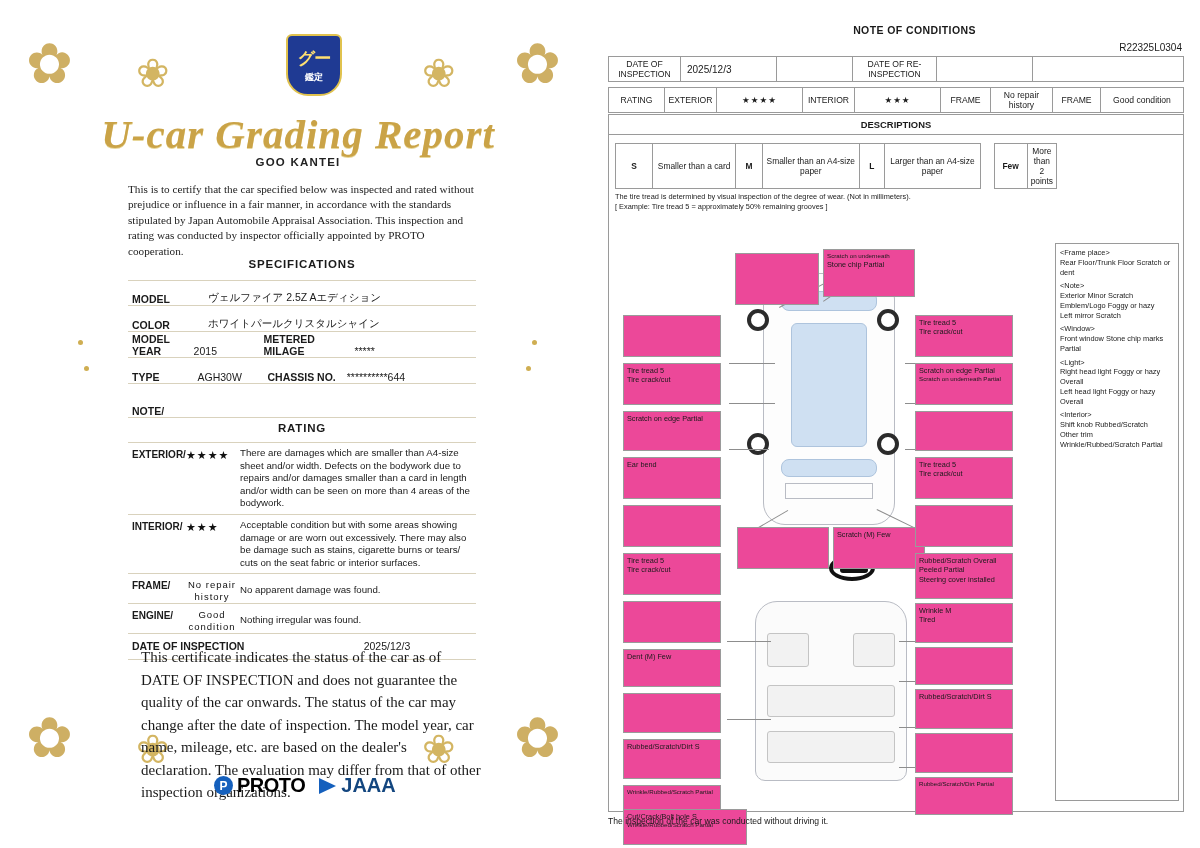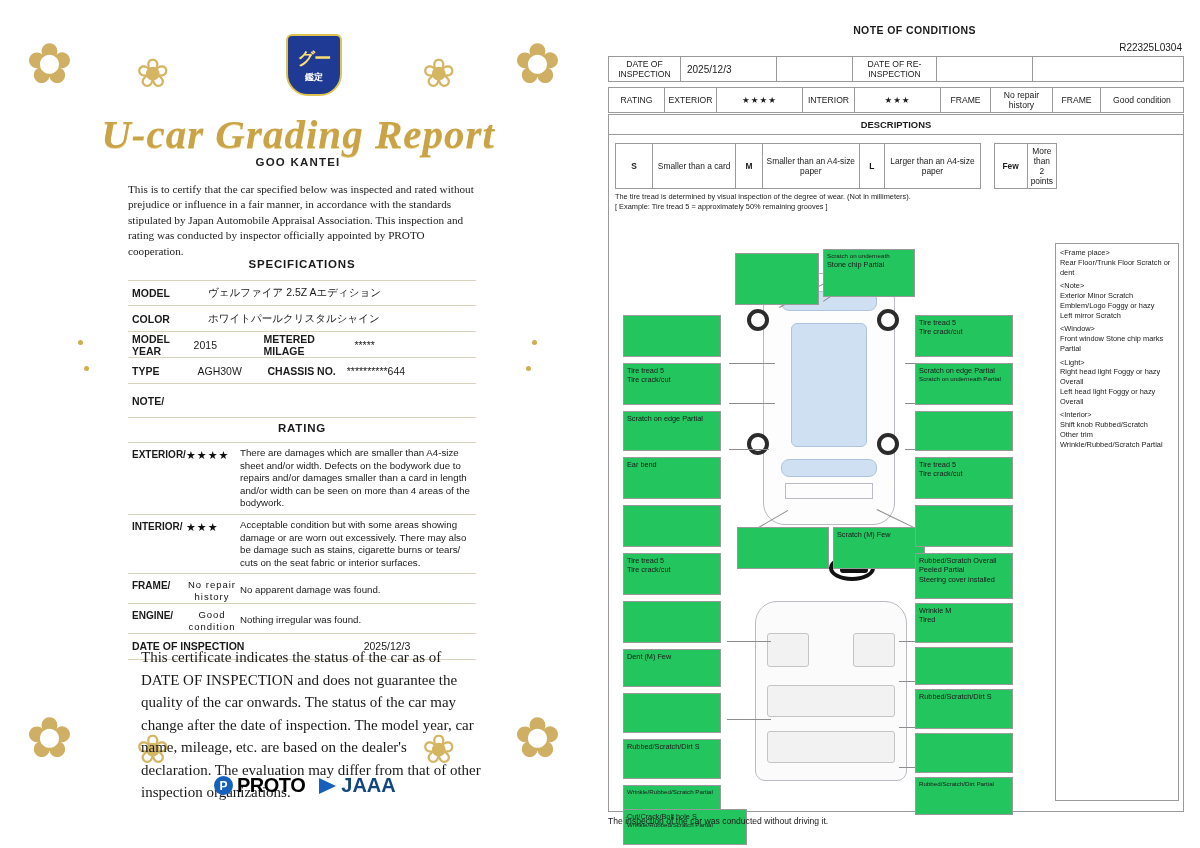--- a/index.html
+++ b/index.html
@@ -58,21 +58,21 @@
     font-size:11.2px; line-height:1.38; color:#1c1c1c;
   }
 
   .sec-head {
     position:absolute; width:348px; left:110px; text-align:center;
     font-size:11.5px; font-weight:bold; letter-spacing:.8px;
   }
 
   .tblwrap { position:absolute; left:110px; width:348px; }
   .row {
-    display:flex; align-items:center;
+    display:flex; align-items:flex-end;
     border-bottom:1px solid #d9d2bd;
     min-height:26px;
     font-size:11px;
   }
   .row.top { border-top:1px solid #d9d2bd; }
   .lbl { width:80px; font-size:10.5px; font-weight:bold; padding-left:4px; }
   .val { flex:1; font-size:10.5px; }
   .val2 { width:150px; font-size:10.5px; }
   .lbl2 { width:112px; font-size:10.5px; font-weight:bold; }
 
@@ -126,21 +126,21 @@
   #desc-head { text-align:center; font-size:9.4px; font-weight:bold; border-bottom:1px solid #9a9a9a; padding:4px 0; }
 
   #legend { margin:8px 6px 0 6px; }
   #legend td { font-size:8.4px; }
   #legend-note { font-size:7.4px; margin:3px 0 0 6px; line-height:1.35; }
 
   
   #diagram { position:absolute; left:0; top:122px; width:576px; height:570px; }
 
   .cell {
-    position:absolute; border:1px solid #9a9a9a; background:#22c55e;
+    position:absolute; border:1px solid #9a9a9a; background:#ec4899;
     font-size:7.3px; line-height:1.3; padding:2px 3px; overflow:hidden;
   }
   .cell .sub { font-size:6.2px; }
   .lead { position:absolute; background:#8d8d8d; height:1px; transform-origin:0 0; }
 
   
   .carbody { position:absolute; border:1px solid #b9bcc4; background:#fdfdfd; }
   .glass { position:absolute; background:#cfe0f2; border:1px solid #aec4dd; }
   .wheel {
     position:absolute; width:22px; height:22px; border-radius:50%;

